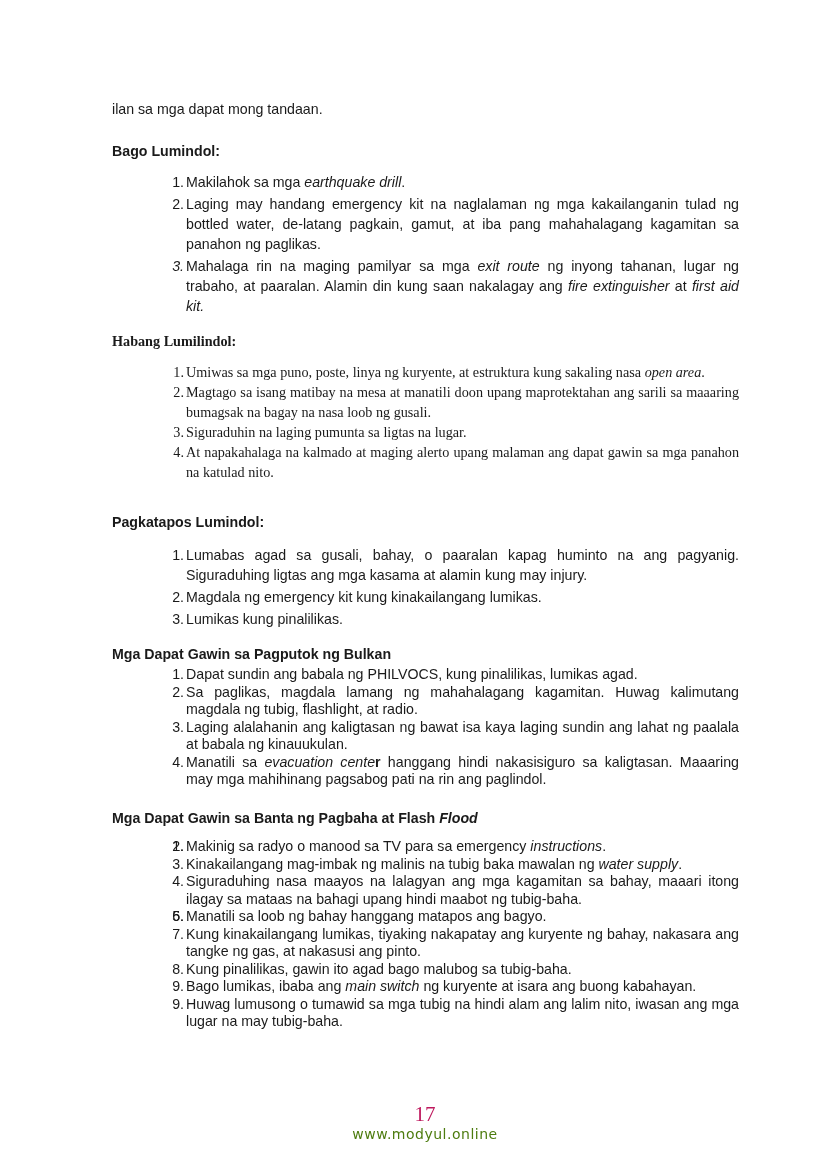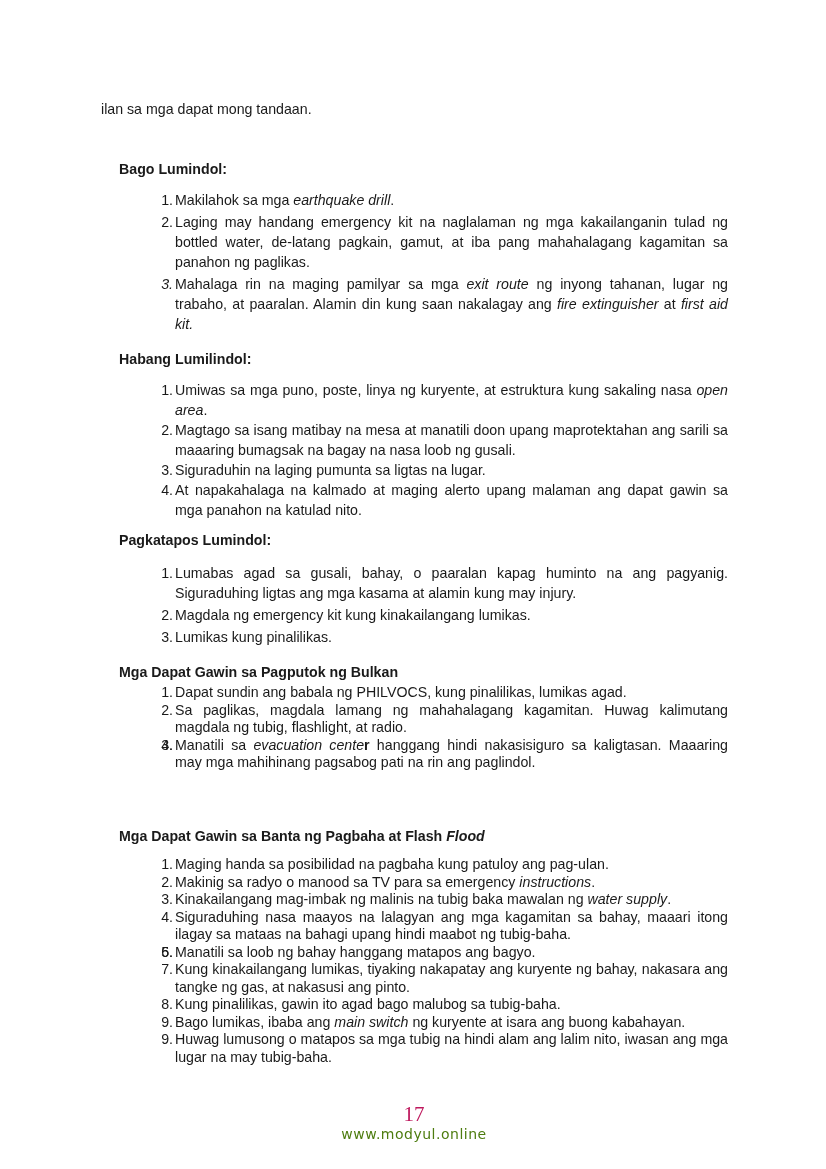--- a/index.html
+++ b/index.html
@@ -1,21 +1,21 @@
 <!DOCTYPE html>
 <html><head>
   <meta charset="utf-8">
   <style>
     html, body { margin: 0; padding: 0; background: #ffffff; }
     body { width: 826px; height: 1169px; position: relative; overflow: hidden;
       font-family: "Liberation Sans", sans-serif; color: #1a1a1a; font-size: 14.2px; }
-    .page { position: absolute; left: 1px; top: 0; width: 666px; height: 1169px; }
+    .page { position: absolute; left: 12px; top: 0; width: 666px; height: 1169px; }
     .intro { position: absolute; left: 100px; top: 100px; line-height: 18px; }
     .section { position: absolute; left: 100px; width: 627px; }
-    .heading { font-weight: bold; line-height: 18px; margin: 18px; font-size: 14.2px; }
+    .heading { font-weight: bold; line-height: 18px; margin: 0; font-size: 14.2px; }
     ol { list-style: none; margin: 0; padding: 0; }
     ol li { position: relative; padding-left: 74px; text-align: justify; line-height: 20px; }
     ol.tight li { line-height: 17.5px; }
     ol li .num { position: absolute; left: 52px; top: 0; width: 20px; text-align: right; }
     ol li.n10 .num { left: 48px; width: 24px; }
     ol li .txt { display: block; text-align: justify; }
     .page-number { position: absolute; top: 1102px; left: 0; width: 826px; text-align: center;
       font-family: "Liberation Serif", serif; font-size: 21px; color: #be185d; }
     .watermark { position: absolute; top: 1126px; left: 0; width: 826px; text-align: center;
       font-family: "DejaVu Sans", sans-serif; font-size: 14px; color: #4d7c0f; letter-spacing: 0.5px; }
@@ -38,21 +38,21 @@
           <span class="num">2.</span>
           <span class="txt"><span>Laging may handang emergency kit na naglalaman ng mga kakailanganin tulad ng bottled water, de-latang pagkain, gamut, at iba pang mahahalagang kagamitan sa panahon ng paglikas.</span></span>
         </li>
         <li>
           <span class="num" style="font-style: italic;">3.</span>
           <span class="txt"><span>Mahalaga rin na maging pamilyar sa mga </span><i>exit route</i><span> ng inyong tahanan, lugar ng trabaho, at paaralan. Alamin din kung saan nakalagay ang </span><i>fire extinguisher</i><span> at </span><i>first aid kit.</i></span>
         </li>
       </ol>
   </div>
 
-  <div class="section" style="top:332px;">
+  <div class="section" style="top:332px;font-family:Liberation Serif, serif;">
     <h2 class="heading" style="margin-bottom:12px;">Habang Lumilindol:</h2>
     <ol>
         <li>
           <span class="num">1.</span>
           <span class="txt"><span>Umiwas sa mga puno, poste, linya ng kuryente, at estruktura kung sakaling nasa </span><i>open area</i><span>.</span></span>
         </li>
         <li>
           <span class="num">2.</span>
           <span class="txt"><span>Magtago sa isang matibay na mesa at manatili doon upang maprotektahan ang sarili sa maaaring bumagsak na bagay na nasa loob ng gusali.</span></span>
         </li>
@@ -91,36 +91,36 @@
         <li>
           <span class="num">1.</span>
           <span class="txt"><span>Dapat sundin ang babala ng PHILVOCS, kung pinalilikas, lumikas agad.</span></span>
         </li>
         <li>
           <span class="num">2.</span>
           <span class="txt"><span>Sa paglikas, magdala lamang ng mahahalagang kagamitan. Huwag kalimutang magdala ng tubig, flashlight, at radio.</span></span>
         </li>
         <li>
           <span class="num">3.</span>
+          <span class="txt"><span>Laging alalahanin ang kaligtasan ng bawat isa kaya laging sundin ang lahat ng paalala at babala ng kinauukulan.</span></span>
         </li>
         <li>
           <span class="num">4.</span>
           <span class="txt"><span>Manatili sa </span><i>evacuation cente</i><b>r</b><span> hanggang hindi nakasisiguro sa kaligtasan. Maaaring may mga mahihinang pagsabog pati na rin ang paglindol.</span></span>
         </li>
       </ol>
   </div>
 
   <div class="section" style="top:809px;">
     <h2 class="heading" style="margin-bottom:11px;">
       <span>Mga Dapat Gawin sa Banta ng Pagbaha at Flash </span><i>Flood</i>
     </h2>
     <ol class="tight">
         <li>
           <span class="num">1.</span>
-          <span class="txt"><span>Maging handa sa posibilidad na pagbaha kung patuloy ang pag-ulan.</span></span>
         </li>
         <li>
           <span class="num">2.</span>
           <span class="txt"><span>Makinig sa radyo o manood sa TV para sa emergency </span><i>instructions</i><span>.</span></span>
         </li>
         <li>
           <span class="num">3.</span>
           <span class="txt"><span>Kinakailangang mag-imbak ng malinis na tubig baka mawalan ng </span><i>water supply</i><span>.</span></span>
         </li>
         <li>
@@ -141,20 +141,20 @@
         <li>
           <span class="num">8.</span>
           <span class="txt"><span>Kung pinalilikas, gawin ito agad bago malubog sa tubig-baha.</span></span>
         </li>
         <li>
           <span class="num">9.</span>
           <span class="txt"><span>Bago lumikas, ibaba ang </span><i>main switch</i><span> ng kuryente at isara ang buong kabahayan.</span></span>
         </li>
         <li class="n10">
           <span class="num">9.</span>
-          <span class="txt"><span>Huwag lumusong o matapos sa mga tubig na hindi alam ang lalim nito, iwasan ang mga lugar na may tubig-baha.</span></span>
+          <span class="txt"><span>Huwag lumusong o tumawid sa mga tubig na hindi alam ang lalim nito, iwasan ang mga lugar na may tubig-baha.</span></span>
         </li>
       </ol>
   </div>
 
   <div class="page-number">17</div>
   <div class="watermark">www.modyul.online</div>
 </div>
 
 </body></html>

